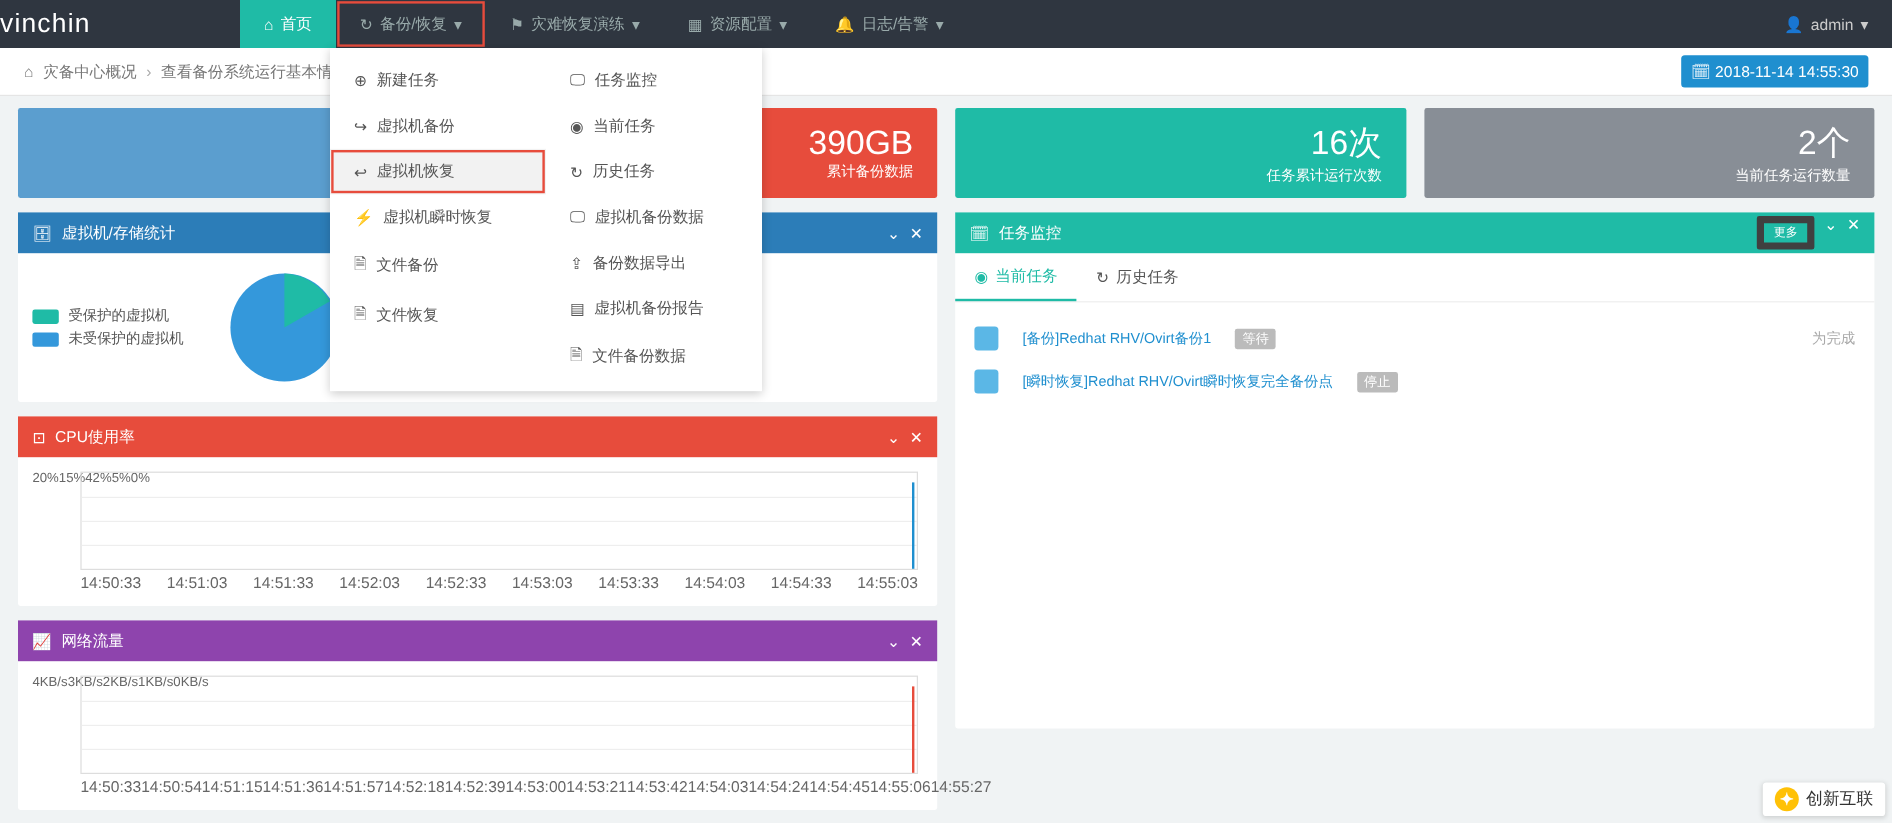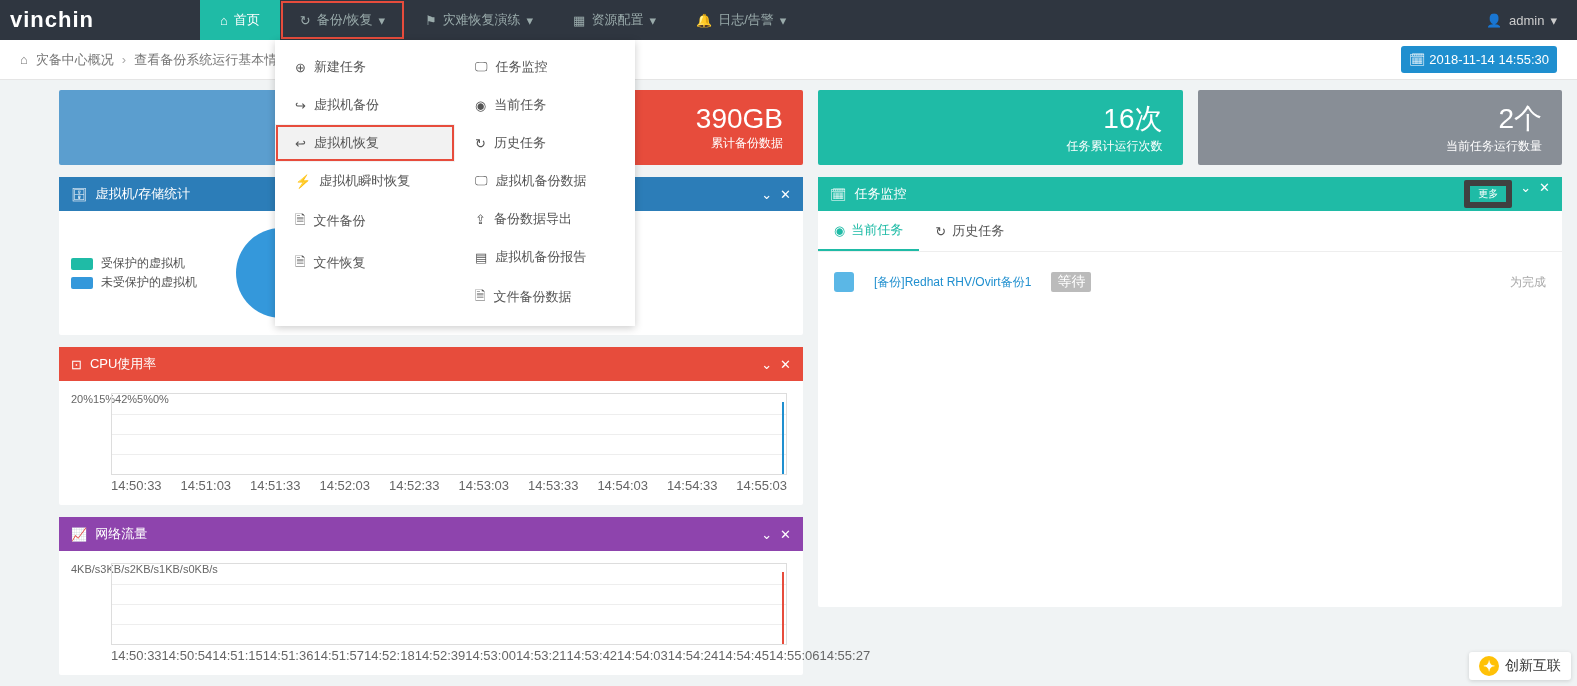--- a/index.html
+++ b/index.html
@@ -1,31 +1,31 @@
 <!DOCTYPE html>
 <html><head>
 <meta charset="utf-8">
 <style>
 *{box-sizing:border-box;margin:0;padding:0;font-family:"Microsoft YaHei","Segoe UI",Arial,sans-serif;}
 body{background:#f0f3f4;width:1577px;height:686px;overflow:hidden;font-size:13px;color:#555;}
 .topbar{height:40px;background:#2f3640;display:flex;align-items:center;color:#aab;}
-.logo{width:200px;padding-left:10px;font-size:22px;font-weight:700;color:#fff;letter-spacing:1px;}
+.logo{width:200px;padding-left:0;font-size:22px;font-weight:400;color:#fff;letter-spacing:1px;}
 .nav{display:flex;height:100%;}
 .nav-item{display:flex;align-items:center;padding:0 20px;gap:6px;color:#9aa;cursor:pointer;font-size:13px;}
 .nav-item.active{background:#1fbba6;color:#fff;}
 .nav-item.highlighted{outline:2px solid #e74c3c;outline-offset:-3px;}
 .user{margin-left:auto;padding-right:20px;display:flex;align-items:center;gap:6px;color:#ccc;}
 .breadcrumb{height:40px;display:flex;align-items:center;padding:0 20px;background:#fff;border-bottom:1px solid #e5e5e5;gap:8px;color:#777;}
 .breadcrumb .sep{color:#aaa;}
 .breadcrumb .timestamp{margin-left:auto;background:#1f8fcf;color:#fff;padding:6px 8px;border-radius:3px;}
 .dropdown{position:absolute;left:275px;top:40px;width:360px;background:#fff;box-shadow:0 2px 8px rgba(0,0,0,.2);display:flex;padding:8px 0;z-index:100;}
 .dropdown .col{flex:1;}
 .dropdown .item{padding:10px 20px;display:flex;align-items:center;gap:8px;font-size:13px;color:#555;cursor:pointer;}
 .dropdown .item.hover{background:#f2f2f2;outline:2px solid #e74c3c;outline-offset:-3px;}
-.content{padding:10px 15px;display:flex;gap:15px;margin-left:44px;}
+.content{padding:10px 15px;display:flex;gap:15px;}
 .colL{flex:1;display:flex;flex-direction:column;gap:12px;}
 .colR{flex:1;display:flex;flex-direction:column;gap:12px;text-align:center;}
 .stats{display:flex;gap:15px;}
 .stat{flex:1;height:75px;color:#fff;display:flex;flex-direction:column;align-items:flex-end;justify-content:center;padding:0 20px;border-radius:2px;position:relative;overflow:hidden;}
 .stat .num{font-size:28px;font-weight:300;}
 .stat .lbl{font-size:12px;}
 .stat1{background:#5b9ecf;}
 .stat2{background:#e74c3c;}
 .stat3{background:#1fbba6;}
 .stat4{background:#888e96;}
@@ -41,21 +41,21 @@
 .legend-item{display:flex;align-items:center;gap:8px;font-size:12px;}
 .swatch{width:22px;height:12px;border-radius:2px;}
 .pies{display:flex;gap:40px;align-items:center;}
 .pie{width:100px;height:100px;}
 .tabs{display:flex;border-bottom:1px solid #eee;}
 .tab{padding:10px 16px;display:flex;gap:6px;align-items:center;cursor:pointer;}
 .tab.active{color:#1fbba6;border-bottom:2px solid #1fbba6;}
 .task-row{display:flex;align-items:center;gap:20px;padding:8px 4px;font-size:12px;}
 .task-row .ico{width:20px;height:20px;background:#5bb7e6;border-radius:3px;}
 .task-row a{color:#1f8fcf;text-decoration:none;}
-.task-row .tag{background:#bbb;color:#fff;padding:1px 6px;border-radius:2px;font-size:14px;}
+.task-row .tag{background:#bbb;color:#fff;padding:1px 6px;border-radius:2px;font-size:11px;}
 .task-row .status{margin-left:auto;color:#aaa;}
 .more-btn{border:6px solid #404040;padding:1px 8px;font-size:10px;border-radius:2px;}
 .chart-wrap{position:relative;height:100px;padding-left:40px;}
 .yticks{position:absolute;left:0;top:0;bottom:18px;width:38px;display:flex;flex-direction:row;justify-content:space-between;text-align:right;font-size:11px;color:#666;}
 .plot{position:absolute;left:40px;right:4px;top:0;bottom:18px;border:1px solid #ddd;}
 .xticks{position:absolute;left:40px;right:4px;bottom:0;display:flex;justify-content:space-between;font-size:13px;color:#666;}
 .gridline{position:absolute;left:0;right:0;border-top:1px solid #eee;}
 .spike{position:absolute;right:2px;top:8px;bottom:0;width:2px;background:#1f8fcf;}
 .spike-red{background:#e74c3c;}
 .watermark{position:absolute;right:6px;bottom:6px;background:#fff;padding:4px 10px;border-radius:3px;font-size:14px;color:#333;display:flex;align-items:center;gap:6px;box-shadow:0 1px 4px rgba(0,0,0,.15);}
@@ -332,20 +332,26 @@
             <span>历史任务</span>
           </div>
       </div>
       <div class="panel-bd">
         <div class="task-row">
             <div class="ico"></div>
             <a href="#">[备份]Redhat RHV/Ovirt备份1</a>
             <span class="tag">等待</span>
             <span class="status">为完成</span>
           </div>
+        <div class="task-row">
+            <div class="ico"></div>
+            <a href="#">[瞬时恢复]Redhat RHV/Ovirt瞬时恢复完全备份点</a>
+            <span class="tag">停止</span>
+            <span class="status"></span>
+          </div>
       </div>
     </div>
   </div>
 </div>
 
 <div class="watermark">
     <div class="wm-ico">✦</div>
     <span>创新互联</span>
   </div>
 

